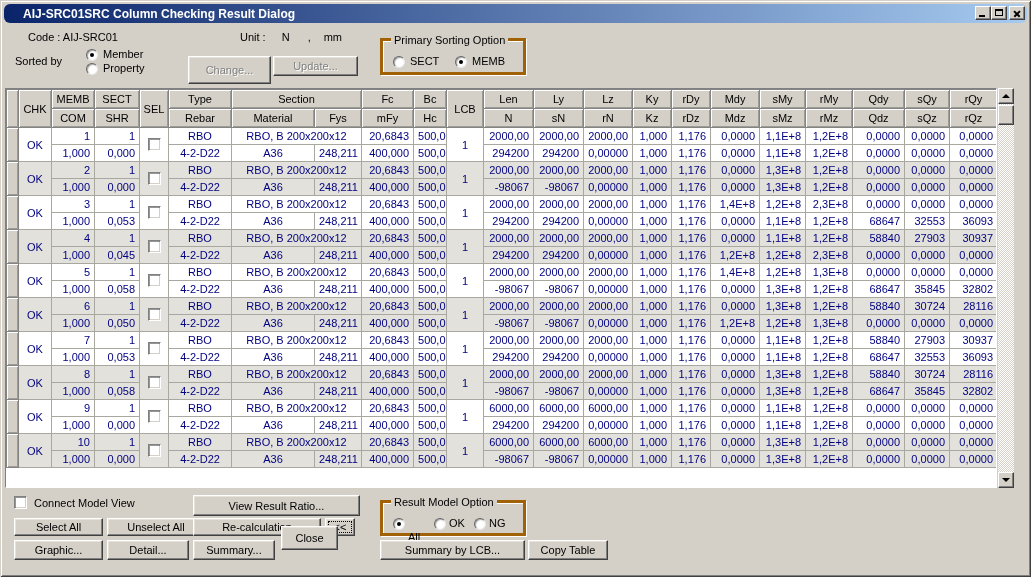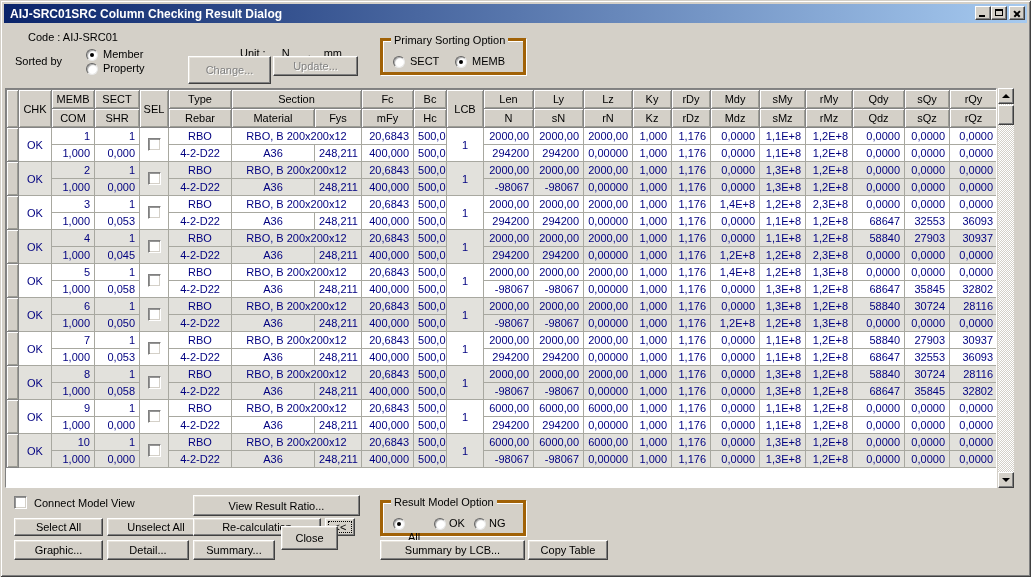--- a/index.html
+++ b/index.html
@@ -15,41 +15,41 @@
   .dialog{
     position:relative;width:1031px;height:577px;background:var(--dialog_bg);
     font-family:"Liberation Sans",sans-serif;font-size:11px;color:#000;
     box-shadow:inset 1px 1px 0 #D4D0C8, inset -1px -1px 0 #404040,
                inset 2px 2px 0 #FFFFFF, inset -2px -2px 0 #808080;
     overflow:hidden;
   }
   .titlebar{
     position:absolute;left:4px;top:4px;right:4px;height:19px;
     background:linear-gradient(to right,var(--titlebar_from),var(--titlebar_to));
-    display:flex;align-items:center;padding-left:6px;box-sizing:border-box;
+    display:flex;align-items:center;padding-left:19px;box-sizing:border-box;border-radius:6px;
   }
   .title-text{color:#fff;font-weight:bold;font-size:12px;white-space:nowrap;}
   .tb-buttons{position:absolute;right:2px;top:2px;display:flex;}
   .tb-btn{
     width:16px;height:14px;background:var(--dialog_bg);
     border:1px solid;border-color:#fff #404040 #404040 #fff;
     box-shadow:inset -1px -1px 0 #808080;box-sizing:border-box;
     position:relative;
   }
   .tb-btn.close{margin-left:2px;}
   .glyph-min{position:absolute;left:3px;bottom:2px;width:6px;height:2px;background:#000;}
   .glyph-max{position:absolute;left:3px;top:2px;width:8px;height:7px;border:1px solid #000;border-top-width:2px;box-sizing:border-box;}
   .glyph-x{position:absolute;left:3px;top:3px;width:8px;height:7px;}
   .glyph-x i{position:absolute;left:0;top:3px;width:8px;height:1.6px;background:#000;}
   .glyph-x i:first-child{transform:rotate(45deg);}
   .glyph-x i:last-child{transform:rotate(-45deg);}
 
   .lbl{position:absolute;white-space:nowrap;}
   .unit-row{display:flex;}
-  .unit-row span{display:inline-block;margin-top:16px;}
+  .unit-row span{display:inline-block;}
 
   .btn{
     position:absolute;background:var(--dialog_bg);
     border:1px solid;border-color:#fff #404040 #404040 #fff;
     box-shadow:inset -1px -1px 0 #808080, inset 1px 1px 0 #E6E2DA;
     display:flex;align-items:center;justify-content:center;
     box-sizing:border-box;white-space:nowrap;cursor:default;
   }
   .btn.disabled{color:#808080;text-shadow:1px 1px 0 #fff;}
   .btn.focused::after{content:'';position:absolute;inset:2px;border:1px dotted #000;}

